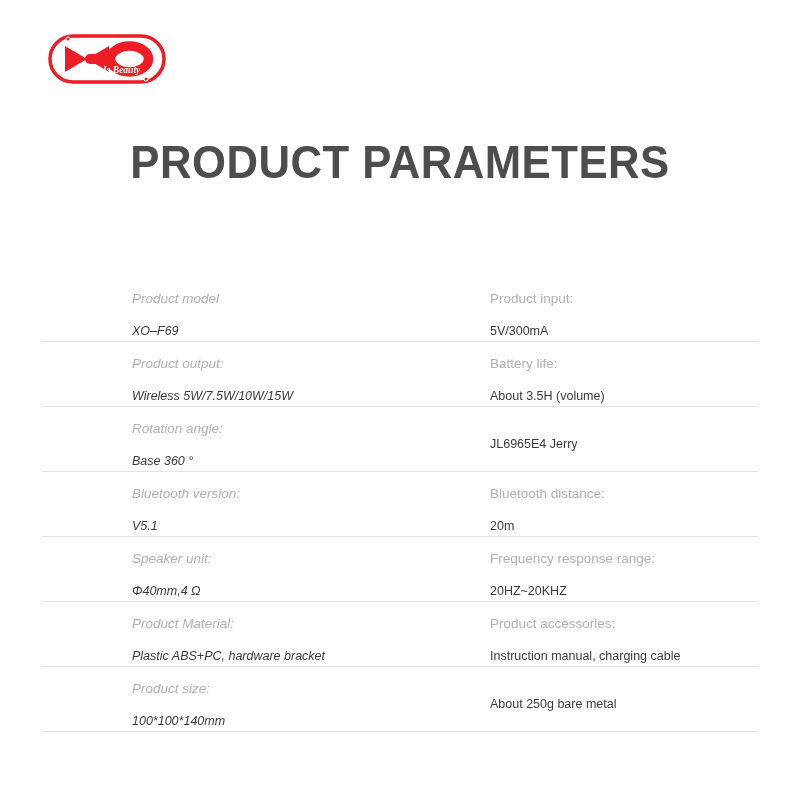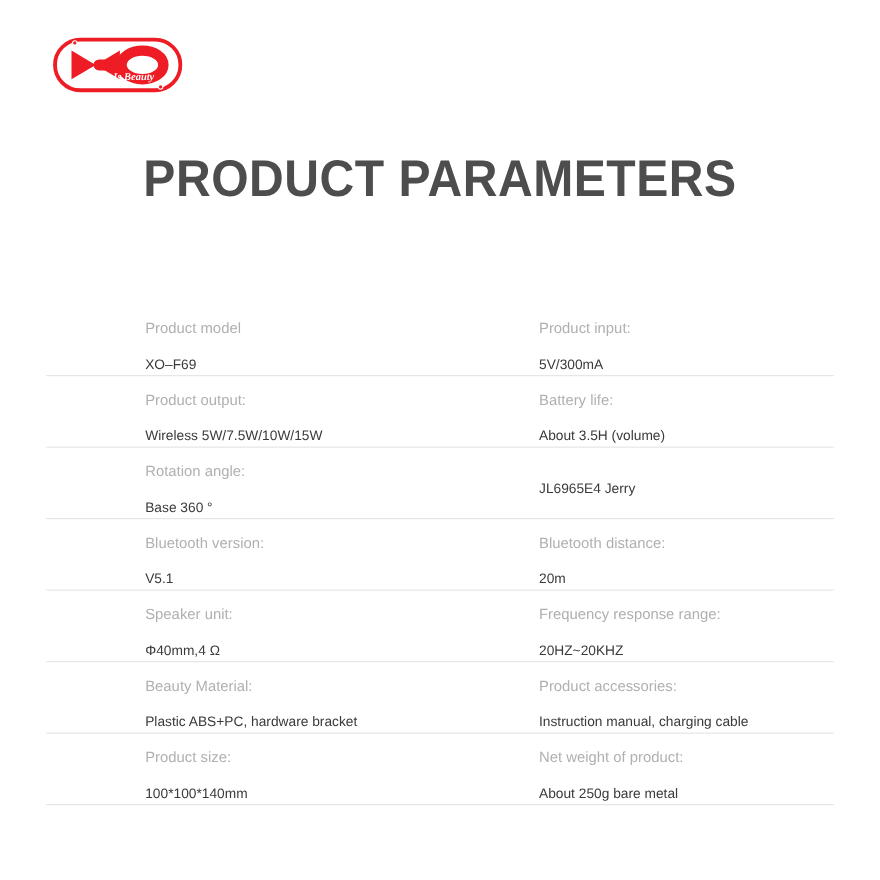--- a/index.html
+++ b/index.html
@@ -54,21 +54,21 @@
     position: relative;
     height: 65px;
     border-bottom: 1px solid #e4e4e4;
     display: flex;
   }
 
   .spec-cell {
     position: relative;
     padding-top: 13px;
   }
-  .spec-cell.left  { width: 448px; padding-left: 90px; }
+  .spec-cell.left  { width: 448px; padding-left: 90px; font-style: italic; }
   .spec-cell.right { flex: 1; padding-left: 0px; }
 
   .spec-label {
     display: block;
     font-size: 13.5px;
     line-height: 17px;
     color: #b0b0b0;
     font-weight: normal;
     white-space: nowrap;
   }
@@ -158,33 +158,32 @@
       <span class="spec-value">Φ40mm,4 Ω</span>
     </div>
     <div class="spec-cell right">
       <span class="spec-label">Frequency response range:</span>
       <span class="spec-value">20HZ~20KHZ</span>
     </div>
   </div>
 
   <div class="spec-row">
     <div class="spec-cell left">
-      <span class="spec-label">Beauty Material:</span>
+      <span class="spec-label">Product Material:</span>
       <span class="spec-value">Plastic ABS+PC, hardware bracket</span>
     </div>
     <div class="spec-cell right">
       <span class="spec-label">Product accessories:</span>
       <span class="spec-value">Instruction manual, charging cable</span>
     </div>
   </div>
 
   <div class="spec-row">
     <div class="spec-cell left">
       <span class="spec-label">Product size:</span>
       <span class="spec-value">100*100*140mm</span>
     </div>
     <div class="spec-cell right">
-      <span class="spec-label">Net weight of product:</span>
       <span class="spec-value">About 250g bare metal</span>
     </div>
   </div>
 
 </div>
 
 </body></html>

